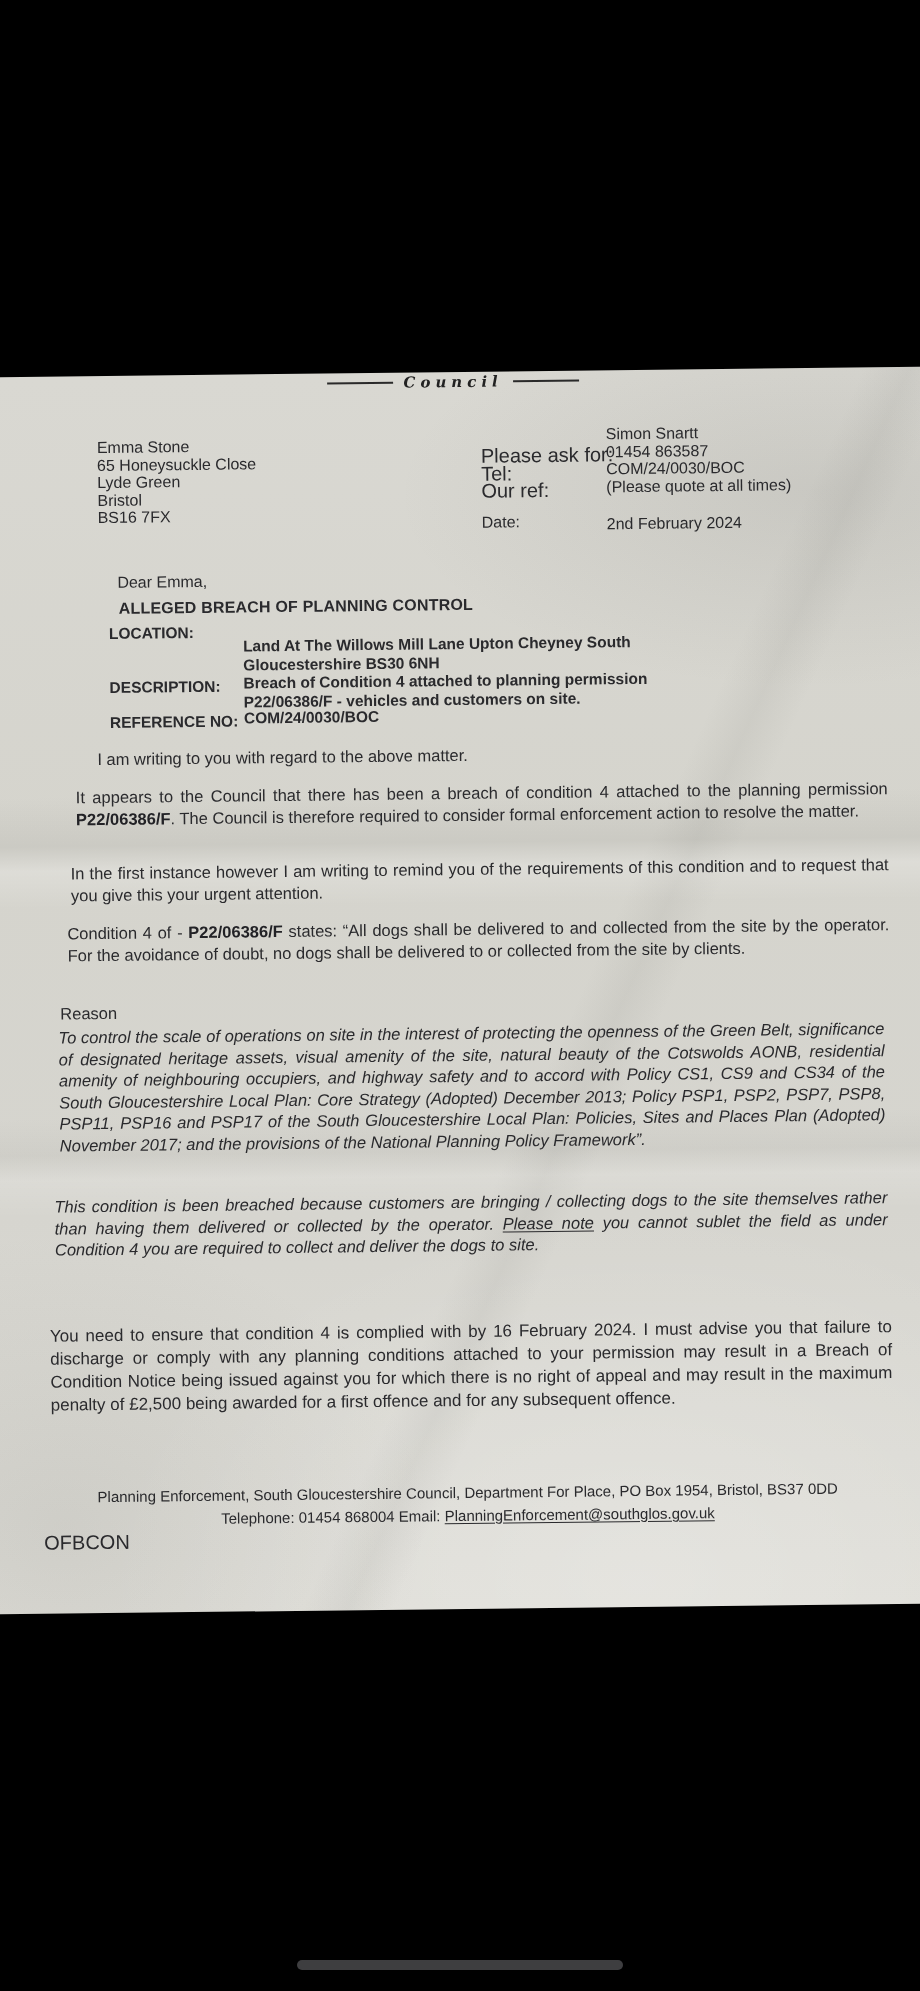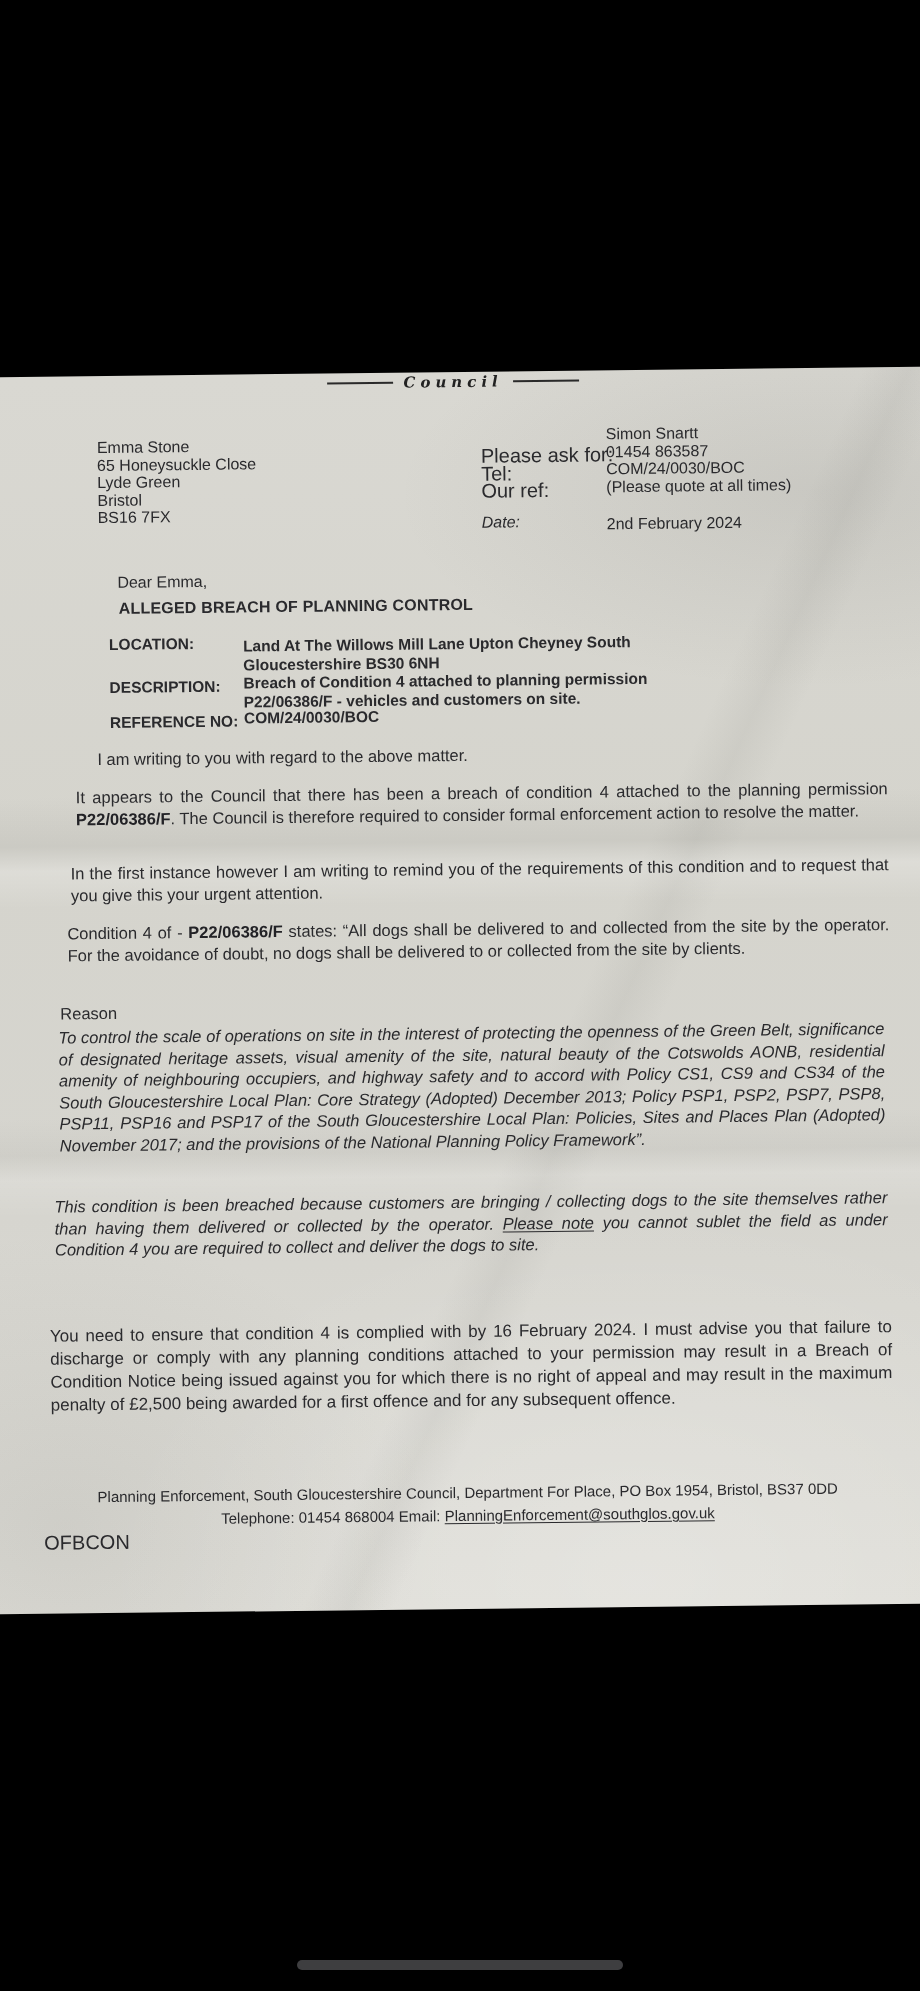--- a/index.html
+++ b/index.html
@@ -35,21 +35,21 @@
     left:0;top:1px;width:100%;display:flex;align-items:center;justify-content:center;
     font-family:"DejaVu Serif","Liberation Serif",serif;
     font-style:italic;font-weight:bold;font-size:15px;letter-spacing:5px;color:#222;
   }
   .council-header .word{padding:0 10px;}
   .rule{display:inline-block;width:66px;height:0;border-top:2.5px solid #2a2a2a;}
 
   .recipient{left:121px;top:63px;font-size:16px;line-height:17.5px;}
   .meta-label{left:505px;top:58px;font-size:20px;line-height:17.5px;margin-top:18px;}
   .meta-value{left:630px;top:55px;font-size:16px;line-height:17.5px;}
-  .date-label{left:505px;top:142px;font-size:16px;font-style:italic;}
+  .date-label{left:505px;top:142px;font-size:16px;}
   .date-value{left:630px;top:145px;font-size:16px;}
 
   .salutation{left:140px;top:198px;font-size:16px;}
   .subject{left:141px;top:224px;font-size:16px;font-weight:bold;letter-spacing:0.2px;}
 
   .detail-label{left:131px;font-size:15.5px;font-weight:bold;}
   .detail-value{left:265px;width:462px;font-size:15.5px;font-weight:bold;line-height:18.5px;}
 
   .intro{left:118px;top:374px;font-size:16.5px;}
   .p-appears{left:96px;top:411px;width:812px;}
@@ -100,21 +100,21 @@
       <div>01454 863587</div>
       <div>COM/24/0030/BOC</div>
       <div>(Please quote at all times)</div>
     </div>
     <div class="abs date-label">Date:</div>
     <div class="abs date-value">2nd February 2024</div>
 
     <div class="abs salutation">Dear Emma,</div>
     <div class="abs subject">ALLEGED BREACH OF PLANNING CONTROL</div>
 
-    <div class="abs detail-label" style="top:260px;">LOCATION:</div>
+    <div class="abs detail-label" style="top:249px;">LOCATION:</div>
     <div class="abs detail-value" style="top:263px;">Land At The Willows Mill Lane Upton Cheyney South Gloucestershire BS30 6NH</div>
     <div class="abs detail-label" style="top:303px;">DESCRIPTION:</div>
     <div class="abs detail-value" style="top:300px;">Breach of Condition 4 attached to planning permission P22/06386/F - vehicles and customers on site.</div>
     <div class="abs detail-label" style="top:338px;">REFERENCE NO:</div>
     <div class="abs detail-value" style="top:335px;">COM/24/0030/BOC</div>
 
     <div class="abs intro">I am writing to you with regard to the above matter.</div>
 
     <div class="abs body-text p-appears"><span>It appears to the Council that there has been a breach of condition 4 attached to the planning permission </span><span class="b">P22/06386/F</span><span>. The Council is therefore required to consider formal enforcement action to resolve the matter.</span></div>
 

